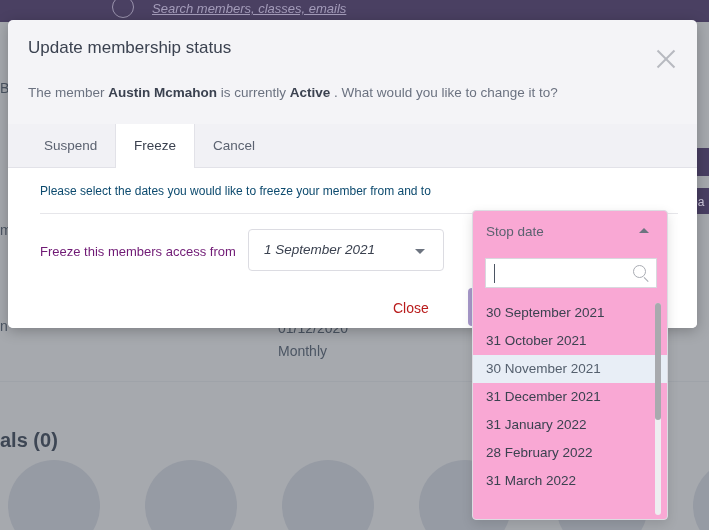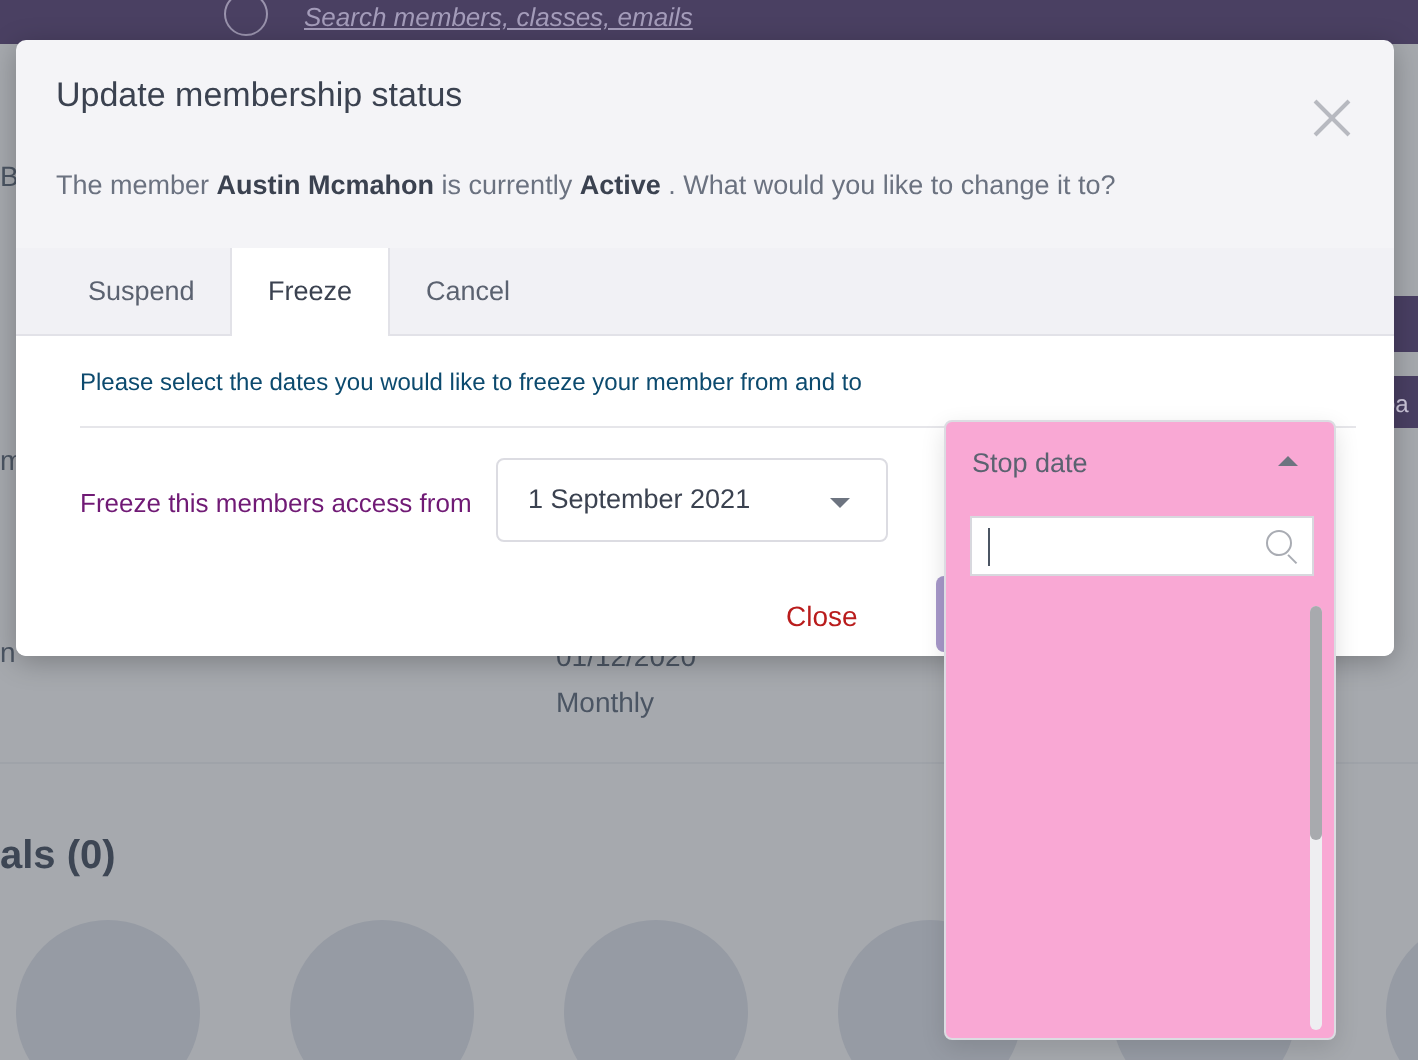--- a/index.html
+++ b/index.html
@@ -21,21 +21,21 @@
     position:absolute; left:112px; top:-4px; width:22px; height:22px;
     border:1.6px solid #9a93ad; border-radius:50%;
   }
   .topbar-search-text {
     position:absolute; left:152px; top:1px;
     color:#a49cba; font-size:13px; font-style:italic;text-decoration:underline;
   }
   .bg-dim { position:absolute; left:0; top:22px; width:709px; height:508px; background:#a6a9ae; }
 
   .bg-text { position:absolute; color:#4b5563; font-size:14px; }
-  .bg-text.bold { font-weight:bold; font-size:20px; color:#3d4654; }
+  .bg-text.bold { font-weight:bold; font-size:20px; color:#3d4654;margin-top:12px; }
 
   .bg-divider {
     position:absolute; left:0; top:381px; width:709px; height:1px;
     background:#9fa3a9;
   }
   .bg-circles { position:absolute; left:0; top:460px; width:709px; height:70px; }
   .bg-circle {
     position:absolute; top:0; width:92px; height:92px; border-radius:50%;
     background:#969ba4;
   }
@@ -100,21 +100,21 @@
   }
   .field-label {
     position:absolute; left:32px; top:76px;
     font-size:13px; color:#701a75;
   }
   .select-box {
     position:absolute; left:240px; top:61px; width:196px; height:42px;
     border:1px solid #dcdce2; border-radius:4px; background:#fff; cursor:pointer;
   }
   .select-value {
-    position:absolute; left:15px; top:12px; font-size:13.5px; color:#3b4250;
+    position:absolute; left:15px; top:12px; font-size:13.5px; color:#3b4250;font-style:italic;
   }
   .caret-down {
     position:absolute; right:18px; top:19px; width:0; height:0;
     border-left:5px solid transparent; border-right:5px solid transparent;
     border-top:5px solid #6d7480;
   }
 
   .footer-close {
     position:absolute; left:385px; top:280px;
     font-size:14px; color:#b91c1c; cursor:pointer;
@@ -246,17 +246,26 @@
   <div class="dd-head">
     <div class="dd-head-label">Stop date</div>
     <div class="caret-up"></div>
   </div>
 
   <div class="dd-search">
     <div class="dd-caret-text"></div>
     <div class="dd-search-icon"></div>
   </div>
 
+  <div class="dd-list" id="dd-list">
+      <div class="dd-item">30 September 2021</div>
+      <div class="dd-item">31 October 2021</div>
+      <div class="dd-item highlight">30 November 2021</div>
+      <div class="dd-item">31 December 2021</div>
+      <div class="dd-item">31 January 2022</div>
+      <div class="dd-item">28 February 2022</div>
+      <div class="dd-item">31 March 2022</div>
+    </div>
 
   <div class="dd-track">
     <div class="dd-thumb" id="dd-thumb" style="height: 117px;"></div>
   </div>
 </div>
 
 </body></html>

